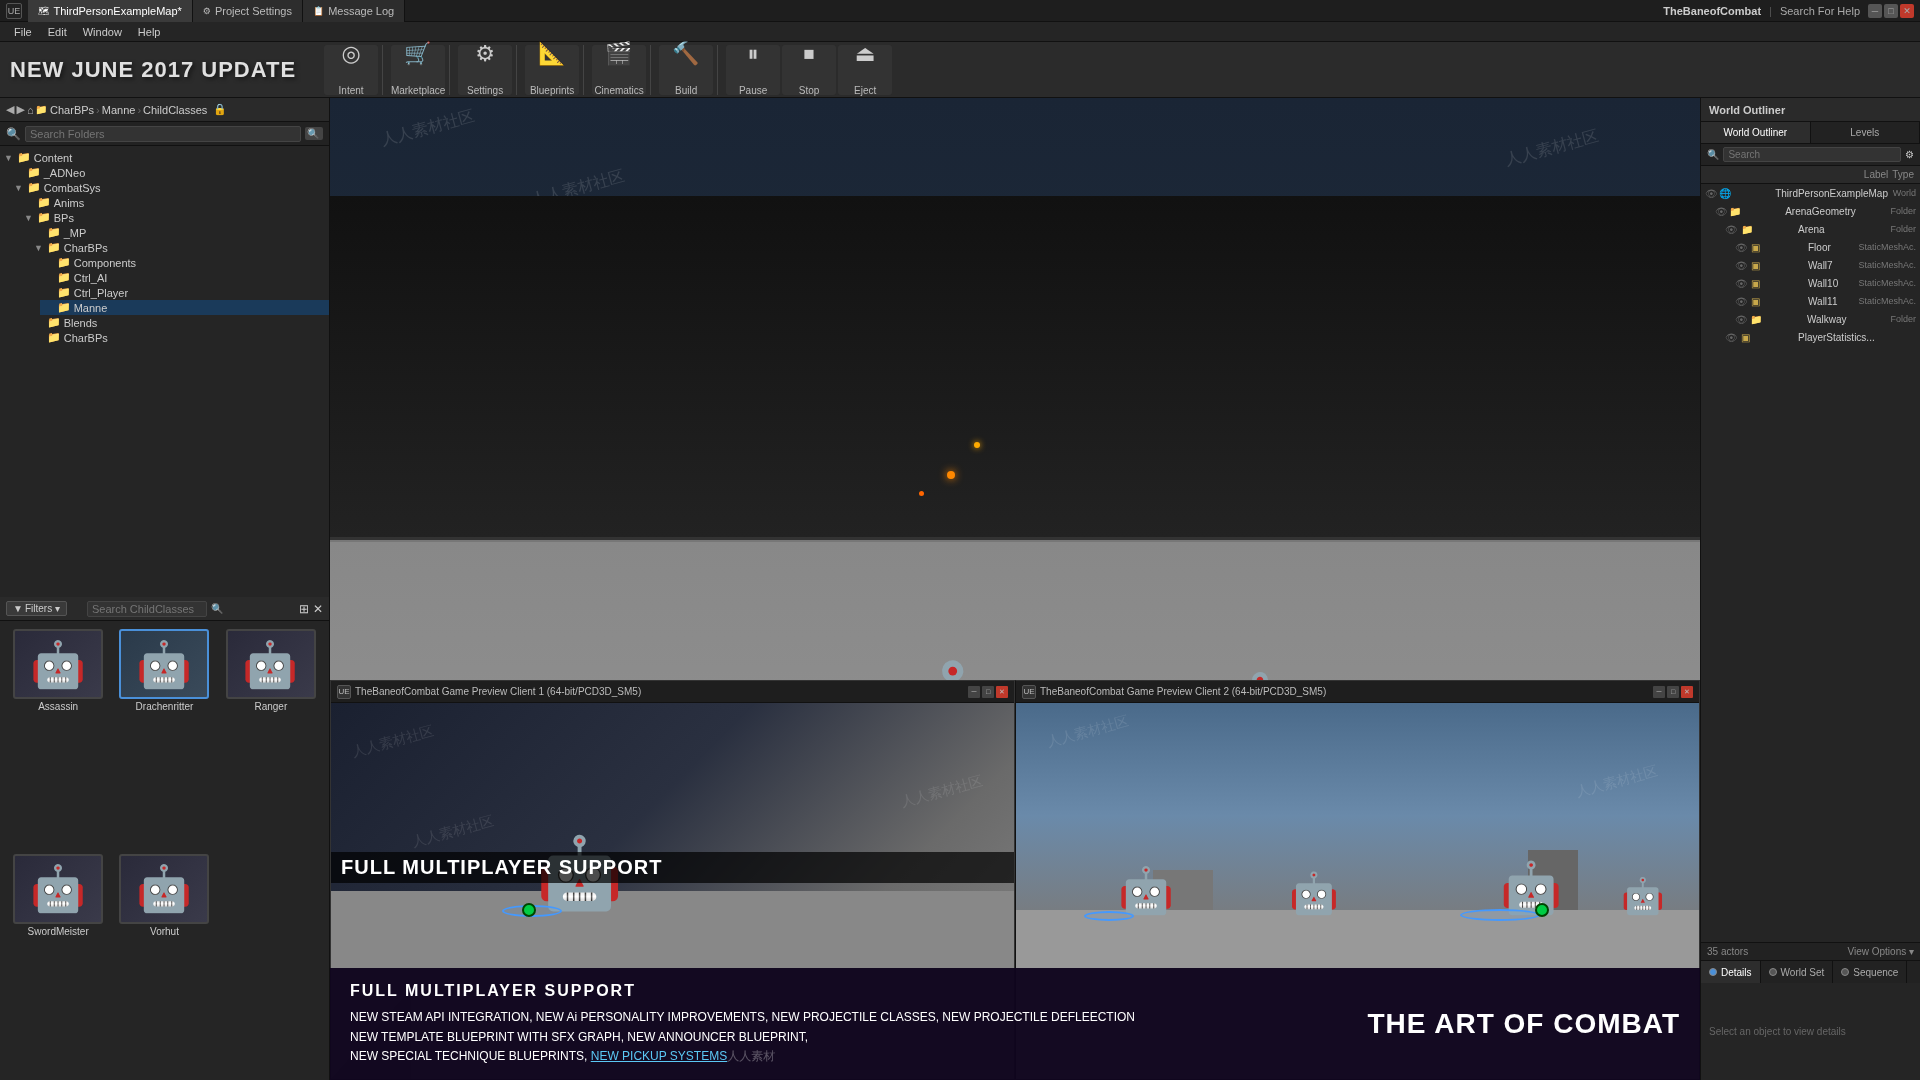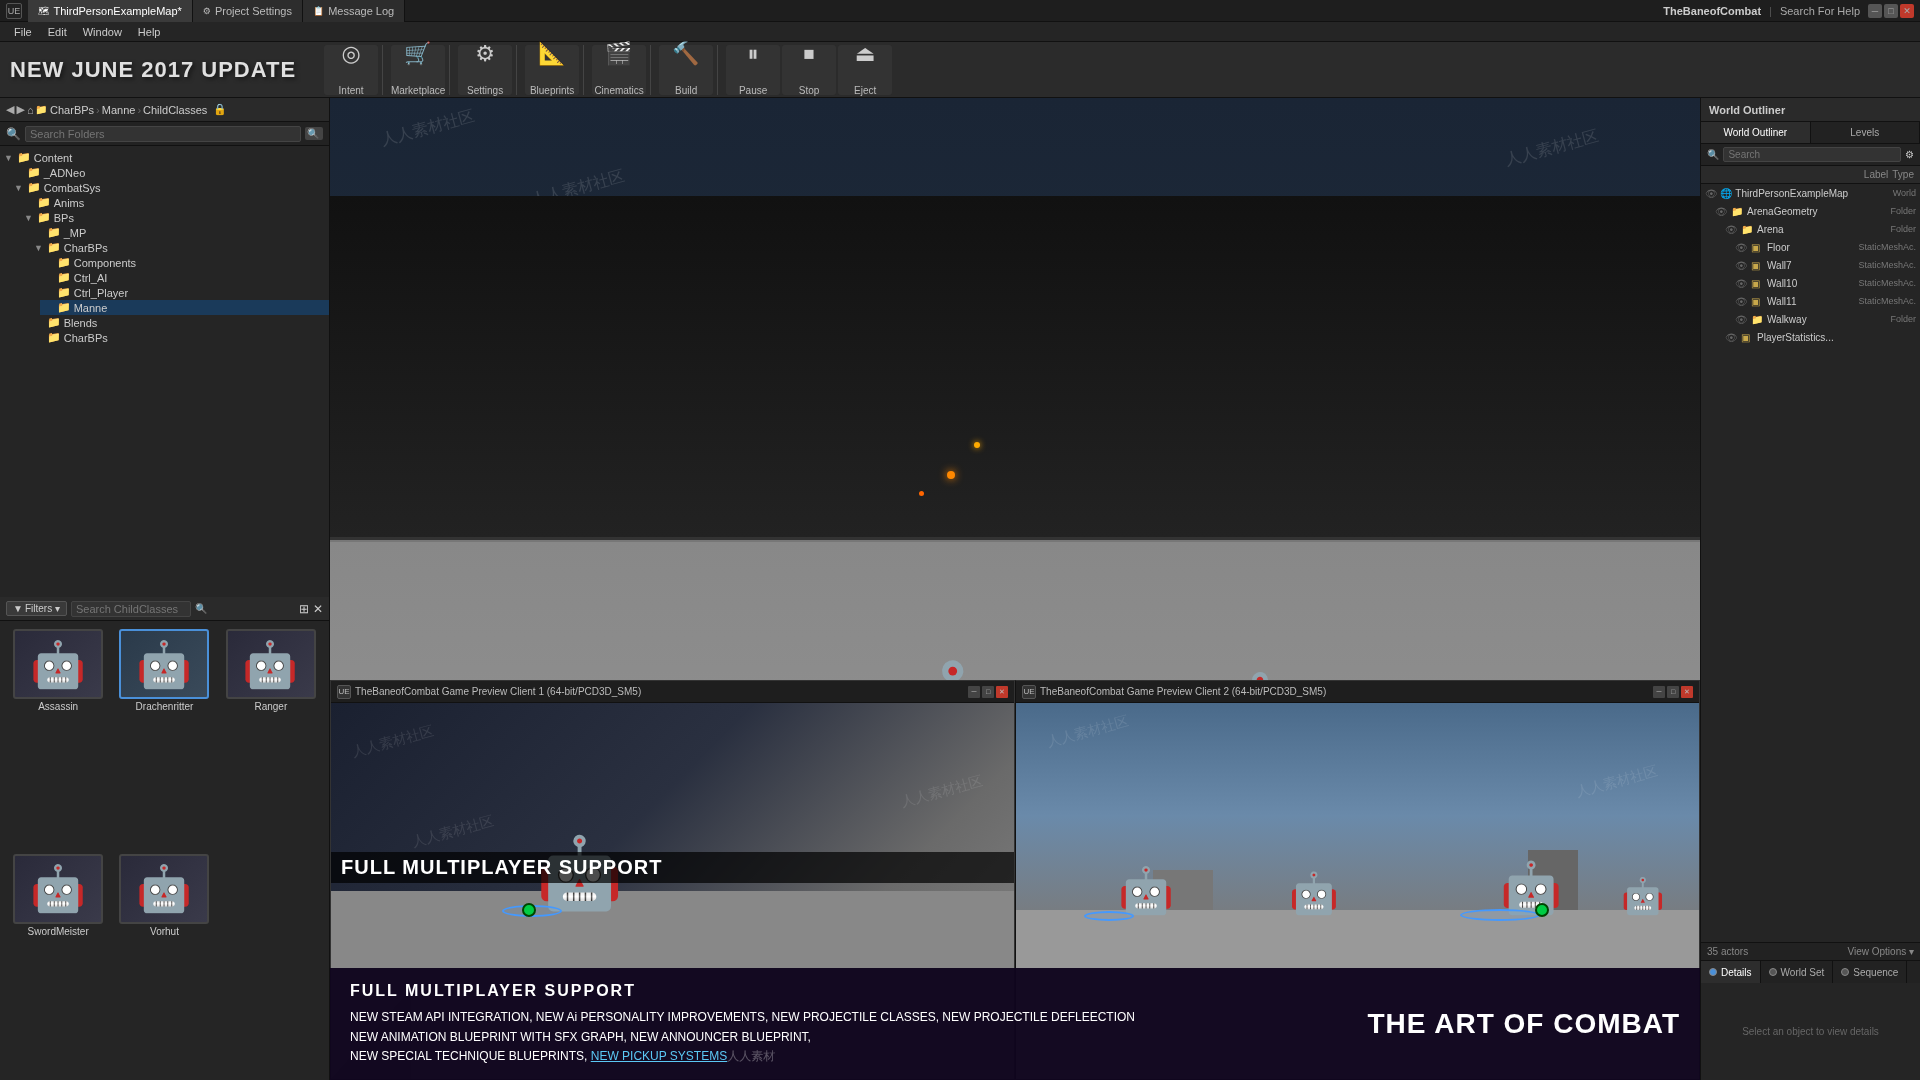--- a/index.html
+++ b/index.html
@@ -60,21 +60,21 @@
     .tree-icon { color: #c8a84b; font-size: 11px; }
     .tree-label { font-size: 11px; color: #ccc; }
     .indent1 { margin-left: 10px; }
     .indent2 { margin-left: 20px; }
     .indent3 { margin-left: 30px; }
     .indent4 { margin-left: 40px; }
 
     
     #content-filters { display: flex; align-items: center; height: 24px; background: #2a2a2a; padding: 0 6px; gap: 4px; border-bottom: 1px solid #111; }
     .filter-btn { padding: 1px 6px; background: #3a3a3a; border: 1px solid #555; color: #ccc; font-size: 10px; border-radius: 2px; cursor: pointer; display: flex; align-items: center; gap: 2px; }
-    #content-search input { flex: 1; background: #333; border: 1px solid #444; color: #ccc; font-size: 11px; padding: 1px 4px; border-radius: 2px; width: 120px; }
+    #content-search input { flex: 1; background: #333; border: 1px solid #444; color: #ccc; font-size: 11px; padding: 1px 4px; border-radius: 2px; width: 120px; margin-left: 16px; }
 
     
     #asset-grid { display: grid; grid-template-columns: repeat(3, 1fr); gap: 6px; padding: 8px; overflow-y: auto; flex: 1; }
     .asset-item { display: flex; flex-direction: column; align-items: center; cursor: pointer; }
     .asset-thumb { width: 90px; height: 70px; background: #333; border: 2px solid #444; border-radius: 3px; display: flex; align-items: center; justify-content: center; overflow: hidden; position: relative; }
     .asset-item.selected .asset-thumb { border-color: #4a90d9; }
     .asset-label { font-size: 10px; color: #ccc; margin-top: 2px; text-align: center; }
 
     
     #center { flex: 1; display: flex; flex-direction: column; position: relative; overflow: hidden; }
@@ -98,32 +98,32 @@
     #outliner-tabs { display: flex; height: 22px; background: #222; border-bottom: 1px solid #111; }
     .outliner-tab { flex: 1; display: flex; align-items: center; justify-content: center; font-size: 10px; color: #aaa; cursor: pointer; border-right: 1px solid #111; }
     .outliner-tab.active { background: #2d2d2d; color: #fff; }
     #outliner-search { display: flex; align-items: center; height: 22px; padding: 2px 6px; background: #222; border-bottom: 1px solid #111; gap: 4px; }
     #outliner-search input { flex: 1; background: #333; border: 1px solid #444; color: #ccc; font-size: 10px; padding: 1px 4px; border-radius: 2px; }
     #outliner-cols { display: flex; align-items: center; height: 18px; background: #2a2a2a; padding: 0 6px; gap: 4px; border-bottom: 1px solid #111; font-size: 10px; color: #888; }
     #outliner-list { flex: 1; overflow-y: auto; }
     .outliner-item { display: flex; align-items: center; height: 18px; padding: 0 4px; gap: 2px; cursor: pointer; }
     .ol-vis { width: 14px; font-size: 10px; color: #666; }
     .ol-icon { font-size: 10px; color: #c8a84b; width: 14px; }
-    .ol-label { font-size: 10px; color: #ccc; flex: 1; }
+    .ol-label { font-size: 10px; color: #ccc; flex: 1; margin-left: 41px; }
     .ol-type { font-size: 9px; color: #777; width: 70px; text-align: right; }
     #actor-count { display: flex; align-items: center; justify-content: space-between; height: 18px; padding: 0 6px; background: #222; border-top: 1px solid #111; font-size: 10px; color: #888; }
 
     
     #details-panel { height: 120px; border-top: 1px solid #111; display: flex; flex-direction: column; }
     #details-tabs { display: flex; height: 22px; background: #222; }
     .details-tab { padding: 0 8px; display: flex; align-items: center; font-size: 10px; color: #aaa; cursor: pointer; border-right: 1px solid #111; gap: 4px; }
     .details-tab.active { background: #2d2d2d; color: #fff; }
     .details-tab .radio-dot { width: 8px; height: 8px; border-radius: 50%; background: #555; border: 1px solid #888; }
     .details-tab.active .radio-dot { background: #4a90d9; }
-    #details-content { flex: 1; background: #252525; padding: 8px; display: flex; align-items: center; justify-content: center; }
+    #details-content { flex: 1; background: #252525; padding: 8px; display: flex; align-items: center; justify-content: flex-start; }
     #details-content p { font-size: 10px; color: #666; text-align: center; }
 
     .preview2-content { background: linear-gradient(135deg, #2a3a4a 0%, #4a5a6a 100%); }
   </style>
 </head>
 <body>
 
 <div id="titlebar">
   <div class="logo">UE</div>
   <div class="tabs">
@@ -450,21 +450,21 @@
           </div>
         </div>
       </div>
 
       <div id="bottom-banner" style="position:absolute;bottom:0;left:0;right:0;background:rgba(15,5,30,0.97);padding:14px 20px;">
         <div style="display:flex;align-items:flex-start;justify-content:space-between;">
           <div style="flex:1;">
             <div style="font-size:16px;font-weight:900;color:#fff;letter-spacing:2px;margin-bottom:8px;">FULL MULTIPLAYER SUPPORT</div>
             <div style="font-size:12px;color:#fff;line-height:1.6;">
               <div>NEW STEAM API INTEGRATION, NEW Ai PERSONALITY IMPROVEMENTS, NEW PROJECTILE CLASSES, NEW PROJECTILE DEFLEECTION</div>
-              <div>NEW ANIMATION BLUEPRINT WITH SFX GRAPH, NEW ANNOUNCER BLUEPRINT,</div>
+              <div>NEW TEMPLATE BLUEPRINT WITH SFX GRAPH, NEW ANNOUNCER BLUEPRINT,</div>
               <div>NEW SPECIAL TECHNIQUE BLUEPRINTS, <span style="color:#5bc8f5;text-decoration:underline;">NEW PICKUP SYSTEMS</span><span style="opacity:0.3;">人人素材</span></div>
             </div>
           </div>
           <div style="flex-shrink:0;margin-left:20px;align-self:center;">
             <div style="font-size:28px;font-weight:900;color:#fff;letter-spacing:1px;white-space:nowrap;">THE ART OF COMBAT</div>
           </div>
         </div>
       </div>
     </div>
   </div>

